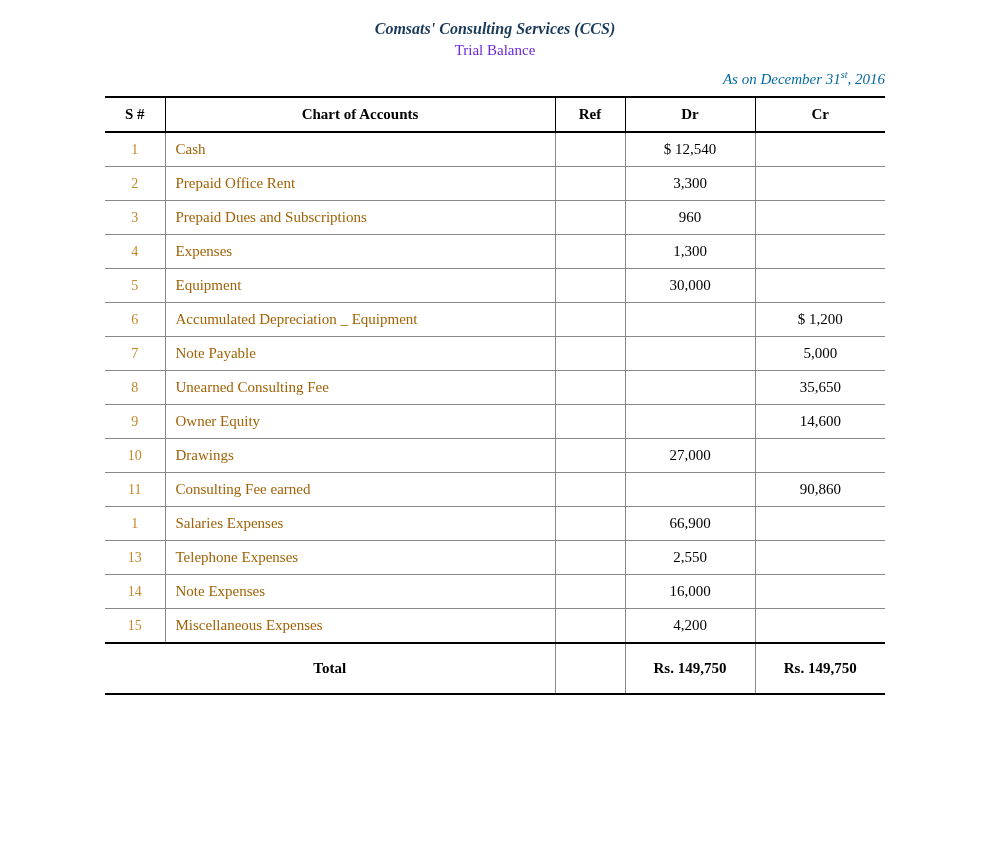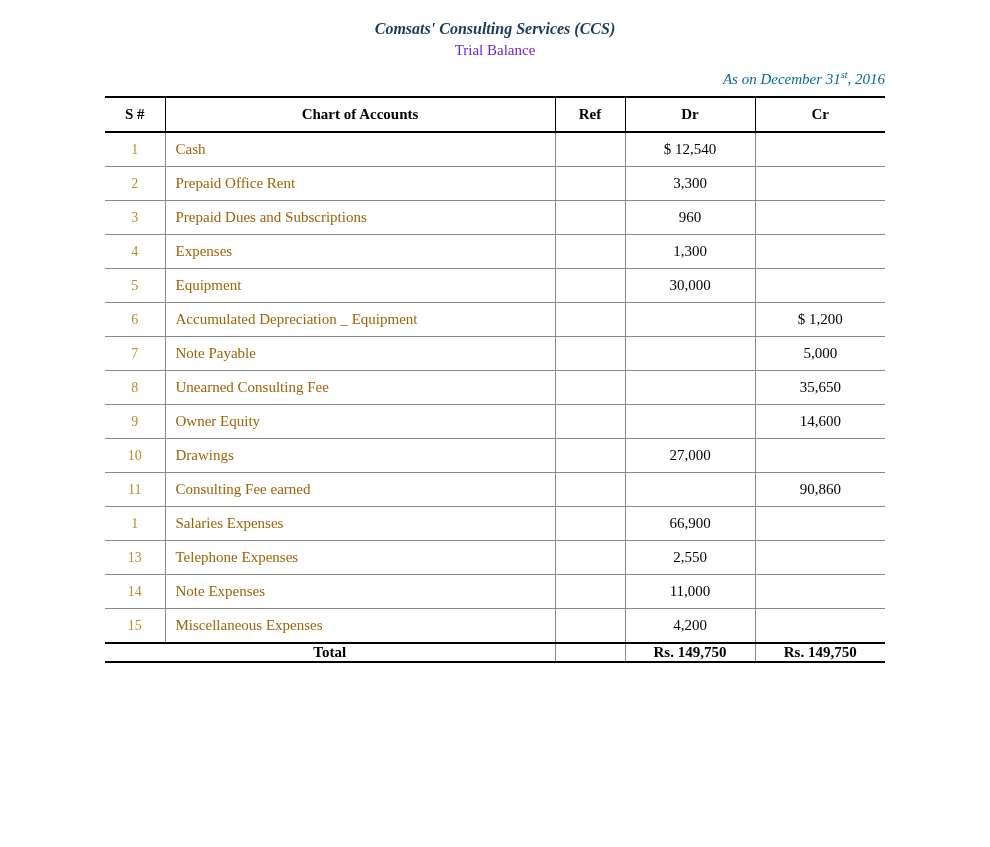--- a/index.html
+++ b/index.html
@@ -149,21 +149,21 @@
 
     .td-cr {
       text-align: center;
     }
 
     tfoot tr {
       border-top: 2px solid #000;
     }
 
     tfoot td {
-      padding: 0 10px;
+      padding: 16px 10px;
       font-weight: bold;
       font-size: 15px;
       border-right: 1px solid #888;
     }
 
     tfoot td:last-child {
       border-right: none;
     }
 
     .tfoot-label {
@@ -285,21 +285,21 @@
           <td class="td-sno">13</td>
           <td class="td-account">Telephone Expenses</td>
           <td class="td-ref"></td>
           <td class="td-dr">2,550</td>
           <td class="td-cr"></td>
         </tr>
         <tr>
           <td class="td-sno">14</td>
           <td class="td-account">Note Expenses</td>
           <td class="td-ref"></td>
-          <td class="td-dr">11,000</td>
+          <td class="td-dr">16,000</td>
           <td class="td-cr"></td>
         </tr>
         <tr>
           <td class="td-sno">15</td>
           <td class="td-account">Miscellaneous Expenses</td>
           <td class="td-ref"></td>
           <td class="td-dr">4,200</td>
           <td class="td-cr"></td>
         </tr>
       </tbody>

